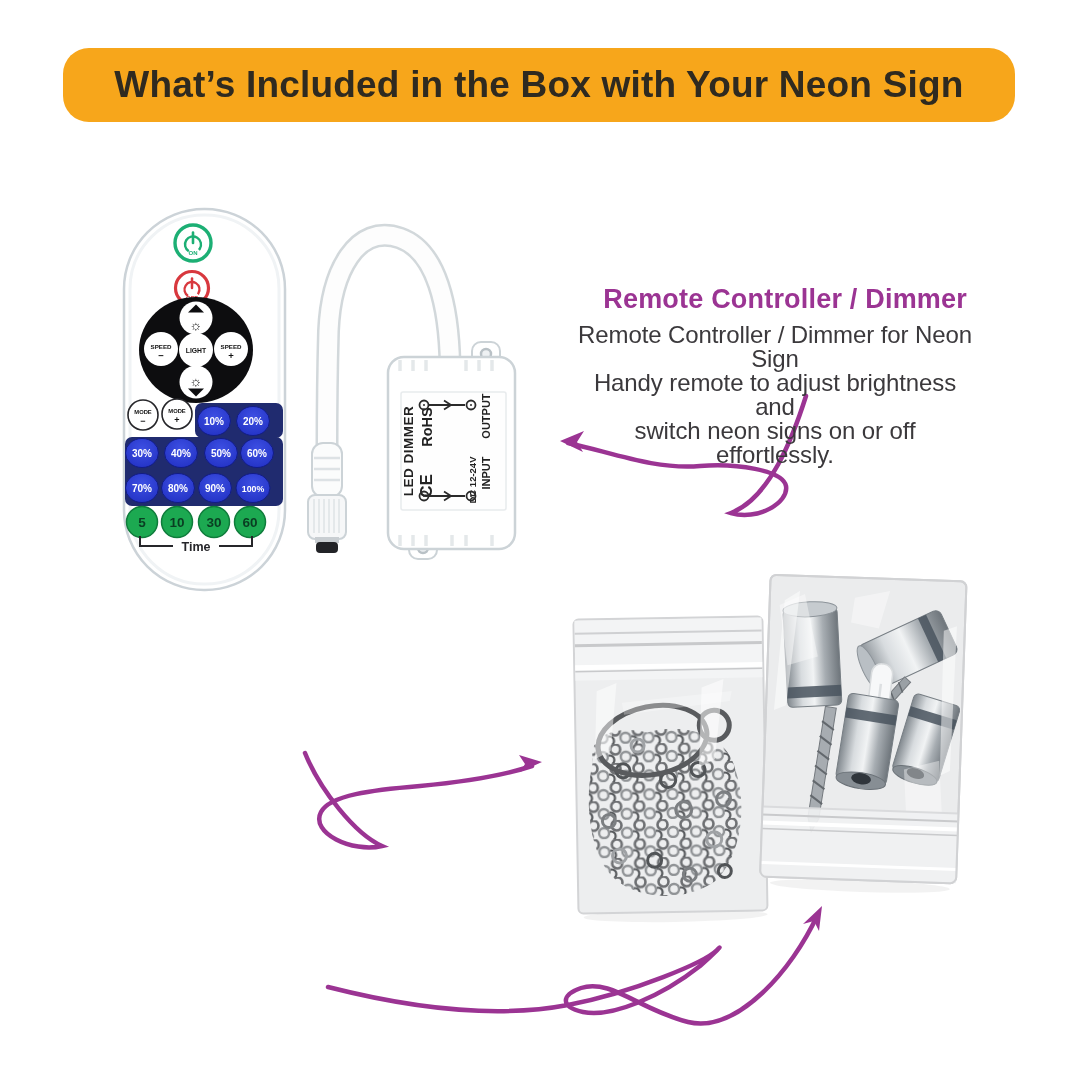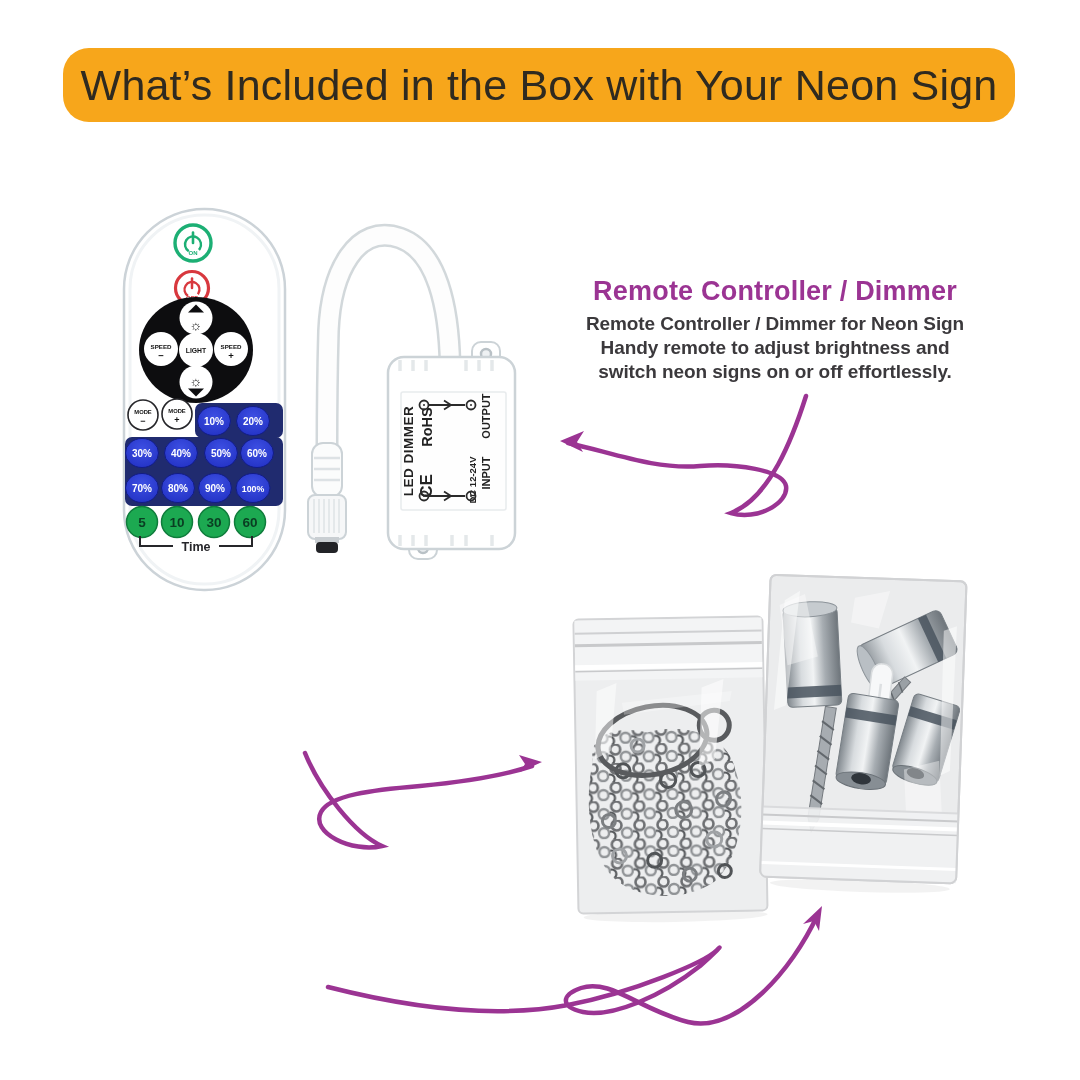--- a/index.html
+++ b/index.html
@@ -1,22 +1,22 @@
 <!DOCTYPE html>
 <html style="--banner-bg: #F7A61B; --banner-text: #2F2A20; --accent-purple: #9B3493; --body-text: #3B393C; --canvas-bg: #FFFFFF;"><head>
 <meta charset="utf-8">
 <style>
   html,body{margin:0;padding:0;background:#fff;}
   .canvas{position:relative;width:1080px;height:1080px;background:var(--canvas-bg,#fff);overflow:hidden;font-family:"Liberation Sans",sans-serif;}
   .abs{position:absolute;}
   .banner{position:absolute;left:63px;top:48px;width:952px;height:74px;background:var(--banner-bg,#F7A61B);border-radius:26px;display:flex;align-items:center;justify-content:center;}
-  .banner span{font-size:43px;font-weight:400;color:var(--banner-text,#2F2A20);letter-spacing:.2px;white-space:nowrap;}
+  .banner span{font-size:37px;font-weight:700;color:var(--banner-text,#2F2A20);letter-spacing:.2px;white-space:nowrap;}
   .section{position:absolute;text-align:center;}
-  .section h2{margin:0;font-size:27px;font-weight:800;color:var(--accent-purple,#9B3493);letter-spacing:.2px;}
-  .section p{margin:5px 0 0;font-size:19px;line-height:24px;font-weight:700;color:var(--body-text,#3B393C);white-space:pre-line;letter-spacing:-.1px;}
+  .section h2{margin:8px;font-size:27px;font-weight:800;color:var(--accent-purple,#9B3493);letter-spacing:.2px;text-align:right;}
+  .section p{margin:5px 0 0;font-size:24px;line-height:24px;font-weight:400;color:var(--body-text,#3B393C);white-space:pre-line;letter-spacing:-.1px;}
   .arrows{position:absolute;left:0;top:0;pointer-events:none;}
   .arrow-line{fill:none;stroke:var(--accent-purple,#9B3493);stroke-width:4.5;stroke-linecap:round;}
   .arrow-head{fill:var(--accent-purple,#9B3493);stroke:none;}
   svg text{font-family:"Liberation Sans","DejaVu Sans",sans-serif;}
 </style>
 </head>
 <body>
 
 <div class="canvas">
 

